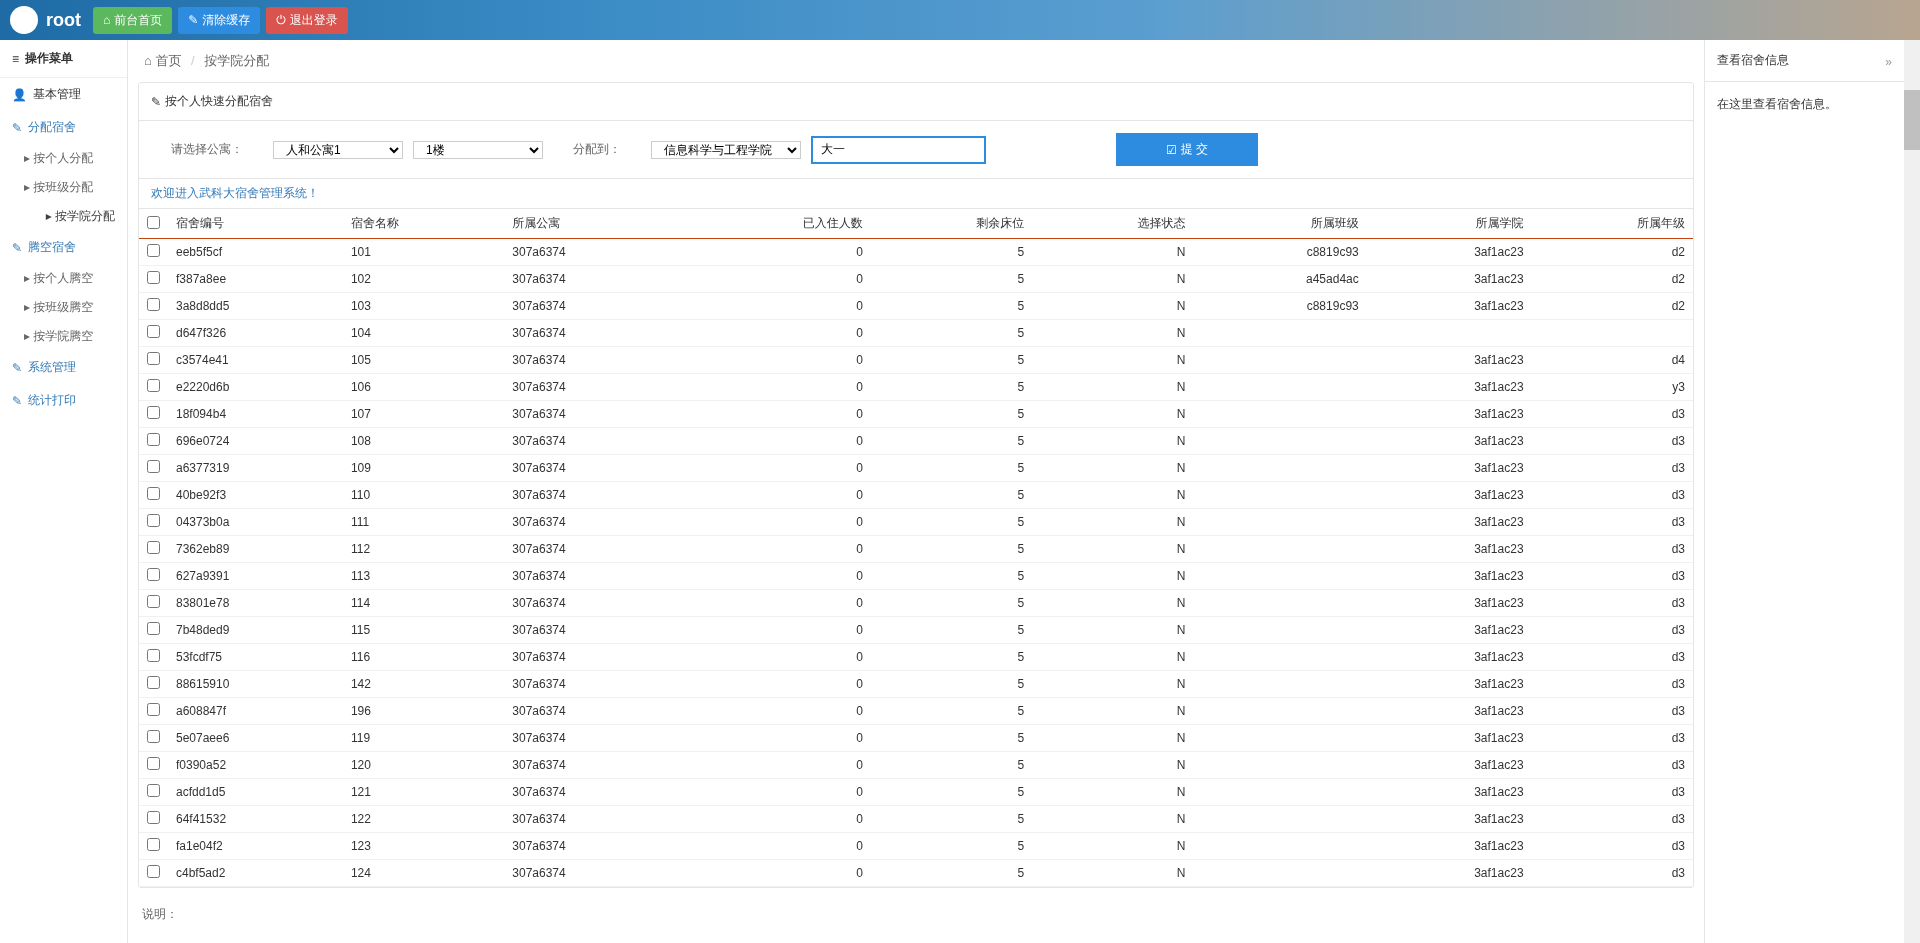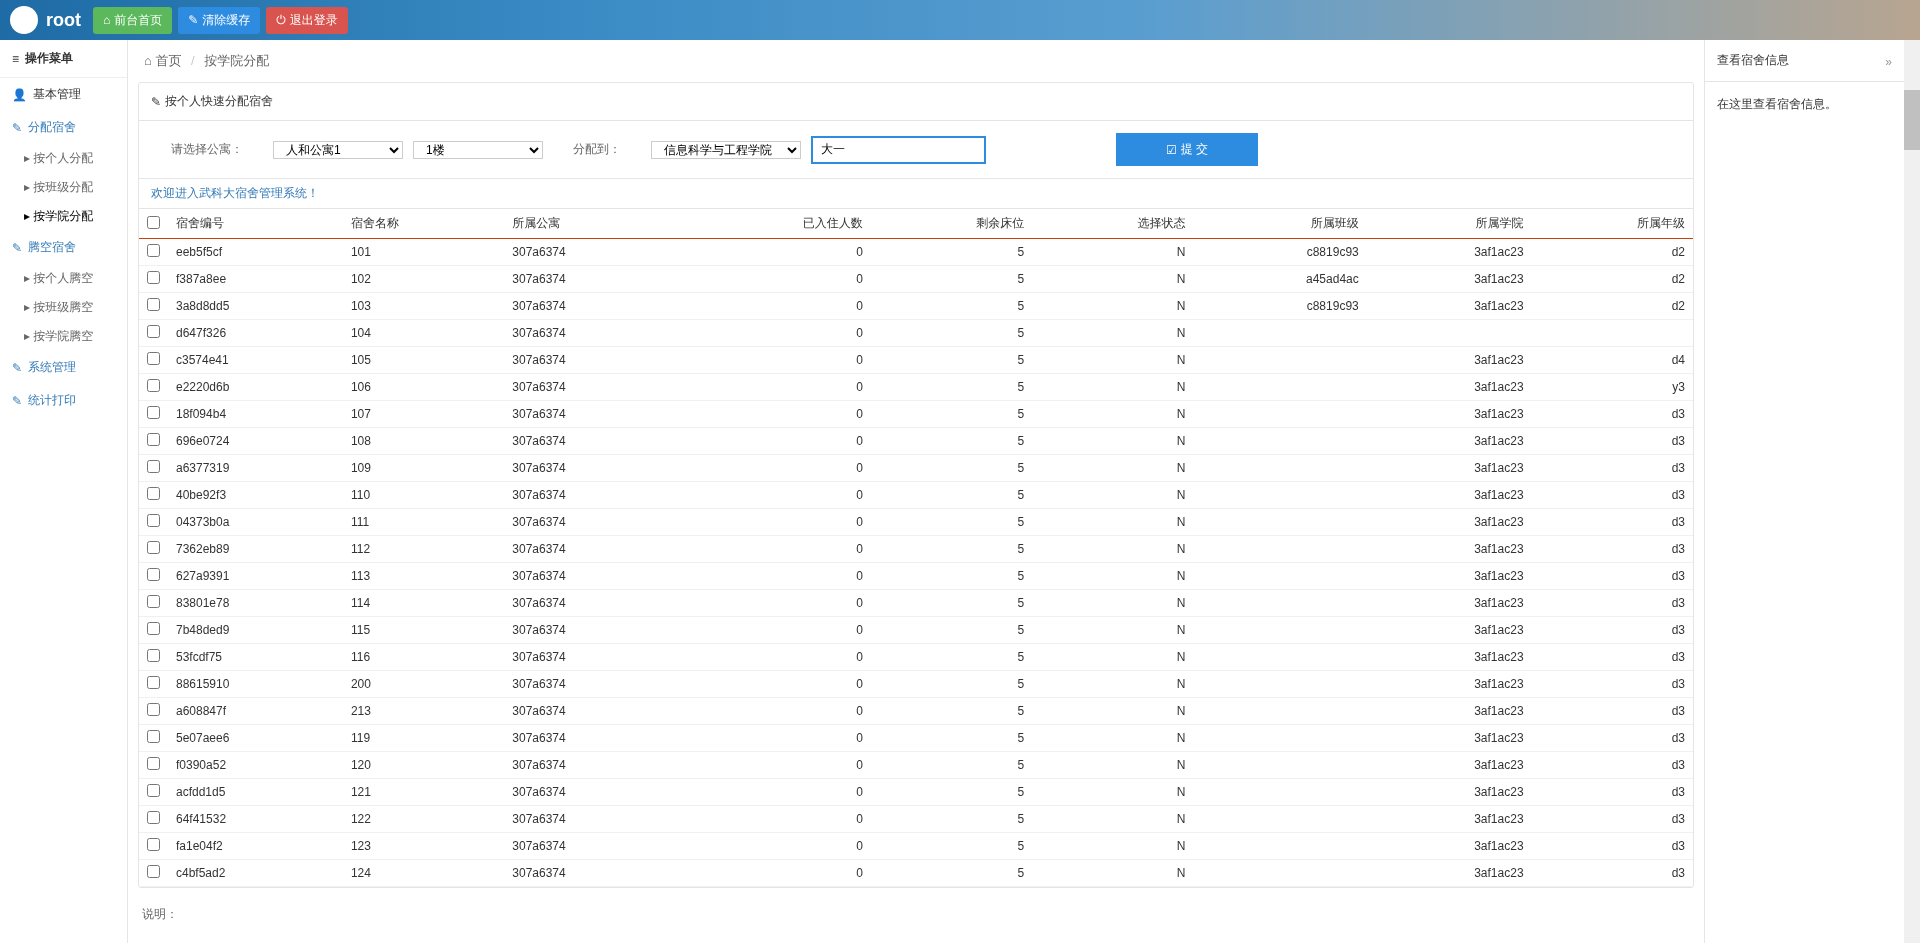--- a/index.html
+++ b/index.html
@@ -10,21 +10,21 @@
 .btn { padding: 5px 10px; border: none; border-radius: 3px; color: #fff; font-size: 12px; margin-right: 6px; cursor: pointer; display: inline-flex; align-items: center; gap: 4px; }
 .btn-green { background: #5cb85c; }
 .btn-blue { background: #2e8ce0; }
 .btn-red { background: #d9534f; }
 .main { display: flex; height: calc(100vh - 40px); }
 .sidebar { width: 128px; background: #fff; border-right: 1px solid #e5e5e5; overflow-y: auto; }
 .menu-header { padding: 10px 12px; font-weight: bold; color: #333; border-bottom: 1px solid #eee; display: flex; align-items: center; gap: 6px; }
 .menu-section { padding: 8px 12px; color: #333; cursor: pointer; display: flex; align-items: center; gap: 6px; }
 .menu-section.blue { color: #337ab7; }
 .menu-sub { padding: 6px 12px 6px 24px; color: #666; cursor: pointer; font-size: 12px; }
-.menu-sub.active { color: #000000; }
+.menu-sub.active { color: #404040; text-align: right; }
 .content { flex: 1; display: flex; overflow: hidden; }
 .center { flex: 1; padding: 0 10px 4px 10px; overflow-y: auto; }
 .breadcrumb { padding: 12px 6px; color: #666; font-size: 13px; }
 .breadcrumb a { color: #666; text-decoration: none; }
 .breadcrumb .sep { margin: 0 6px; color: #ccc; }
 .panel { border: 1px solid #e5e5e5; border-radius: 3px; margin-bottom: 10px; }
 .panel-header { padding: 10px 12px; border-bottom: 1px solid #e5e5e5; display: flex; align-items: center; gap: 4px; }
 .filter-row { padding: 12px; display: flex; align-items: center; gap: 0; border-bottom: 1px solid #e5e5e5; }
 .filter-label { padding: 0 30px 0 20px; color: #666; }
 .filter-select { height: 18px; border: 1px solid #ccc; padding: 0 8px; margin-right: 10px; font-size: 12px; min-width: 130px; background: #fff; }
@@ -334,33 +334,33 @@
                 <td class="r">0</td>
                 <td class="r">5</td>
                 <td class="r">N</td>
                 <td class="r"></td>
                 <td class="r">3af1ac23</td>
                 <td class="r">d3</td>
               </tr>
               <tr>
                 <td class="chk"><input type="checkbox" style=""></td>
                 <td>88615910</td>
-                <td>200</td>
+                <td>142</td>
                 <td>307a6374</td>
                 <td class="r">0</td>
                 <td class="r">5</td>
                 <td class="r">N</td>
                 <td class="r"></td>
                 <td class="r">3af1ac23</td>
                 <td class="r">d3</td>
               </tr>
               <tr>
                 <td class="chk"><input type="checkbox" style=""></td>
                 <td>a608847f</td>
-                <td>213</td>
+                <td>196</td>
                 <td>307a6374</td>
                 <td class="r">0</td>
                 <td class="r">5</td>
                 <td class="r">N</td>
                 <td class="r"></td>
                 <td class="r">3af1ac23</td>
                 <td class="r">d3</td>
               </tr>
               <tr>
                 <td class="chk"><input type="checkbox" style=""></td>

